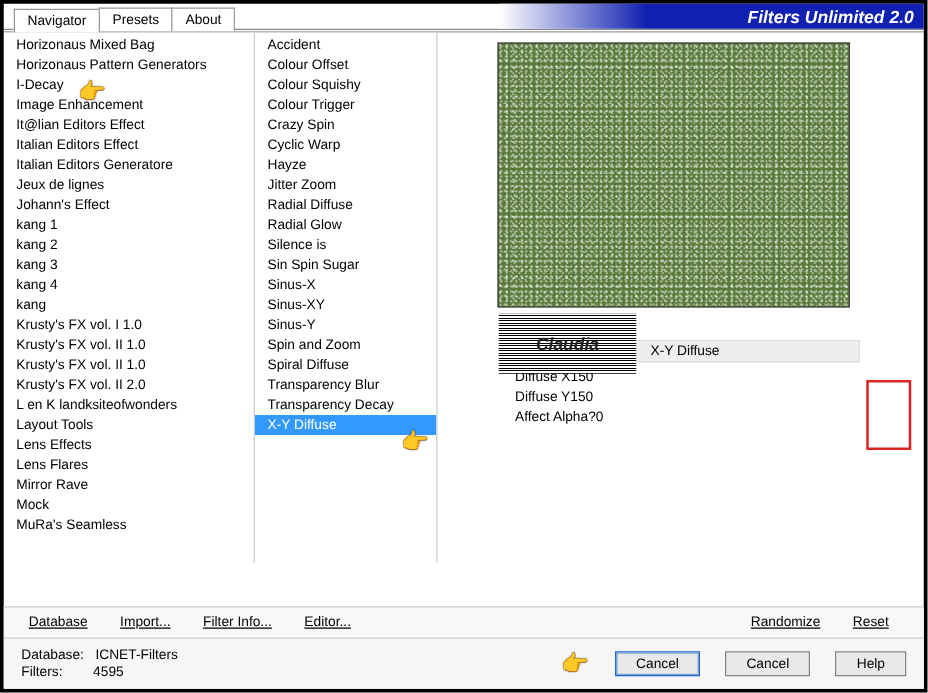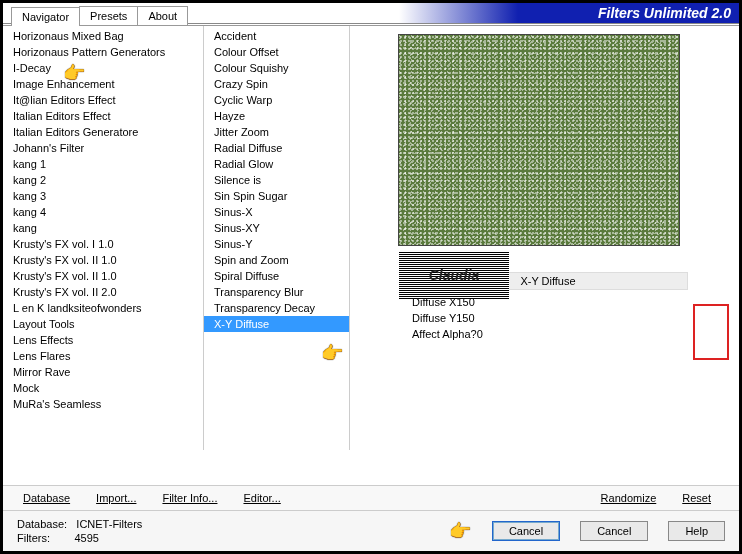--- a/index.html
+++ b/index.html
@@ -230,21 +230,22 @@
   <div class="content">
 
     <div class="list-col" id="cat-list">
         <div class="list-item">Horizonaus Mixed Bag</div>
         <div class="list-item">Horizonaus Pattern Generators</div>
         <div class="list-item">I-Decay</div>
         <div class="list-item">Image Enhancement</div>
         <div class="list-item">It@lian Editors Effect</div>
         <div class="list-item">Italian Editors Effect</div>
         <div class="list-item">Italian Editors Generatore</div>
-        <div class="list-item">Johann's Filter</div>
+        <div class="list-item">Jeux de lignes</div>
+        <div class="list-item">Johann's Effect</div>
         <div class="list-item">kang 1</div>
         <div class="list-item">kang 2</div>
         <div class="list-item">kang 3</div>
         <div class="list-item">kang 4</div>
         <div class="list-item">kang</div>
         <div class="list-item">Krusty's FX vol. I 1.0</div>
         <div class="list-item">Krusty's FX vol. II 1.0</div>
         <div class="list-item">Krusty's FX vol. II 1.0</div>
         <div class="list-item">Krusty's FX vol. II 2.0</div>
         <div class="list-item">L en K landksiteofwonders</div>
@@ -252,20 +253,21 @@
         <div class="list-item">Lens Effects</div>
         <div class="list-item">Lens Flares</div>
         <div class="list-item">Mirror Rave</div>
         <div class="list-item">Mock</div>
         <div class="list-item">MuRa's Seamless</div>
       </div>
     <div class="list-col col2" id="filter-list">
         <div class="list-item">Accident</div>
         <div class="list-item">Colour Offset</div>
         <div class="list-item">Colour Squishy</div>
+        <div class="list-item">Colour Trigger</div>
         <div class="list-item">Crazy Spin</div>
         <div class="list-item">Cyclic Warp</div>
         <div class="list-item">Hayze</div>
         <div class="list-item">Jitter Zoom</div>
         <div class="list-item">Radial Diffuse</div>
         <div class="list-item">Radial Glow</div>
         <div class="list-item">Silence is</div>
         <div class="list-item">Sin Spin Sugar</div>
         <div class="list-item">Sinus-X</div>
         <div class="list-item">Sinus-XY</div>

